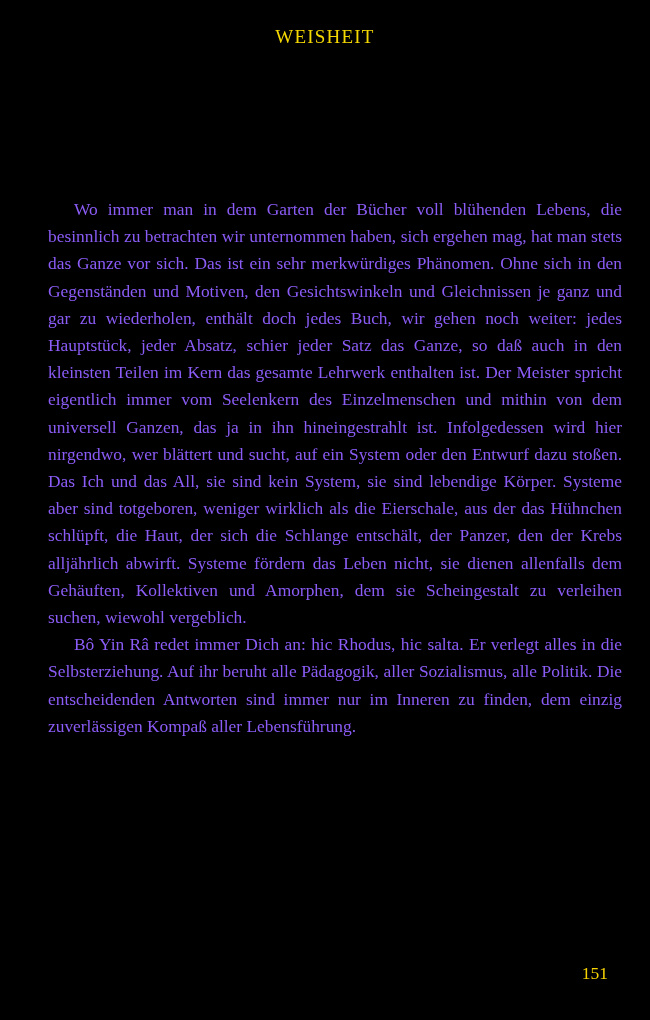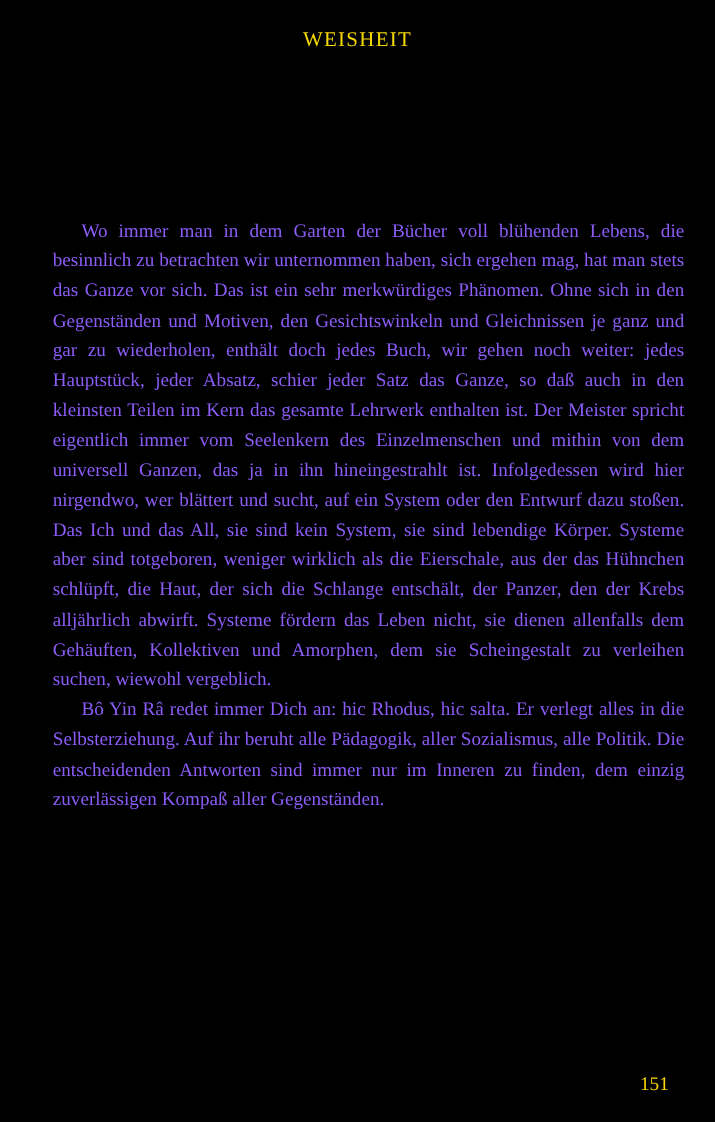--- a/index.html
+++ b/index.html
@@ -45,34 +45,34 @@
   }
   .body-text p {
     margin: 0;
     text-indent: 26px;
   }
   .body-text p.last-line {
     text-align: left;
   }
   .page-number {
     position: absolute;
-    bottom: 24px;
+    bottom: 36px;
     right: 42px;
     color: #f7d400;
     font-size: 17.5px;
     font-family: "Liberation Serif", serif;
   }
 </style>
 </head>
 <body>
 
 <div class="page">
 
   <div class="page-header">WEISHEIT</div>
 
   <div class="body-text">
     <p>Wo immer man in dem Garten der Bücher voll blühenden Lebens, die besinnlich zu betrachten wir unternommen haben, sich ergehen mag, hat man stets das Ganze vor sich. Das ist ein sehr merkwürdiges Phänomen. Ohne sich in den Gegenständen und Motiven, den Gesichtswinkeln und Gleichnissen je ganz und gar zu wiederholen, enthält doch jedes Buch, wir gehen noch weiter: jedes Hauptstück, jeder Absatz, schier jeder Satz das Ganze, so daß auch in den kleinsten Teilen im Kern das gesamte Lehrwerk enthalten ist. Der Meister spricht eigentlich immer vom Seelenkern des Einzelmenschen und mithin von dem universell Ganzen, das ja in ihn hineingestrahlt ist. Infolgedessen wird hier nirgendwo, wer blättert und sucht, auf ein System oder den Entwurf dazu stoßen. Das Ich und das All, sie sind kein System, sie sind lebendige Körper. Systeme aber sind totgeboren, weniger wirklich als die Eierschale, aus der das Hühnchen schlüpft, die Haut, der sich die Schlange entschält, der Panzer, den der Krebs alljährlich abwirft. Systeme fördern das Leben nicht, sie dienen allenfalls dem Gehäuften, Kollektiven und Amorphen, dem sie Scheingestalt zu verleihen suchen, wiewohl vergeblich.</p>
-    <p>Bô Yin Râ redet immer Dich an: hic Rhodus, hic salta. Er verlegt alles in die Selbsterziehung. Auf ihr beruht alle Pädagogik, aller Sozialismus, alle Politik. Die entscheidenden Antworten sind immer nur im Inneren zu finden, dem einzig zuverlässigen Kompaß aller Gegenständen.</p>
+    <p>Bô Yin Râ redet immer Dich an: hic Rhodus, hic salta. Er verlegt alles in die Selbsterziehung. Auf ihr beruht alle Pädagogik, aller Sozialismus, alle Politik. Die entscheidenden Antworten sind immer nur im Inneren zu finden, dem einzig zuverlässigen Kompaß aller Lebensführung.</p>
   </div>
 
   <div class="page-number">151</div>
 
 </div>
 
 </body></html>

